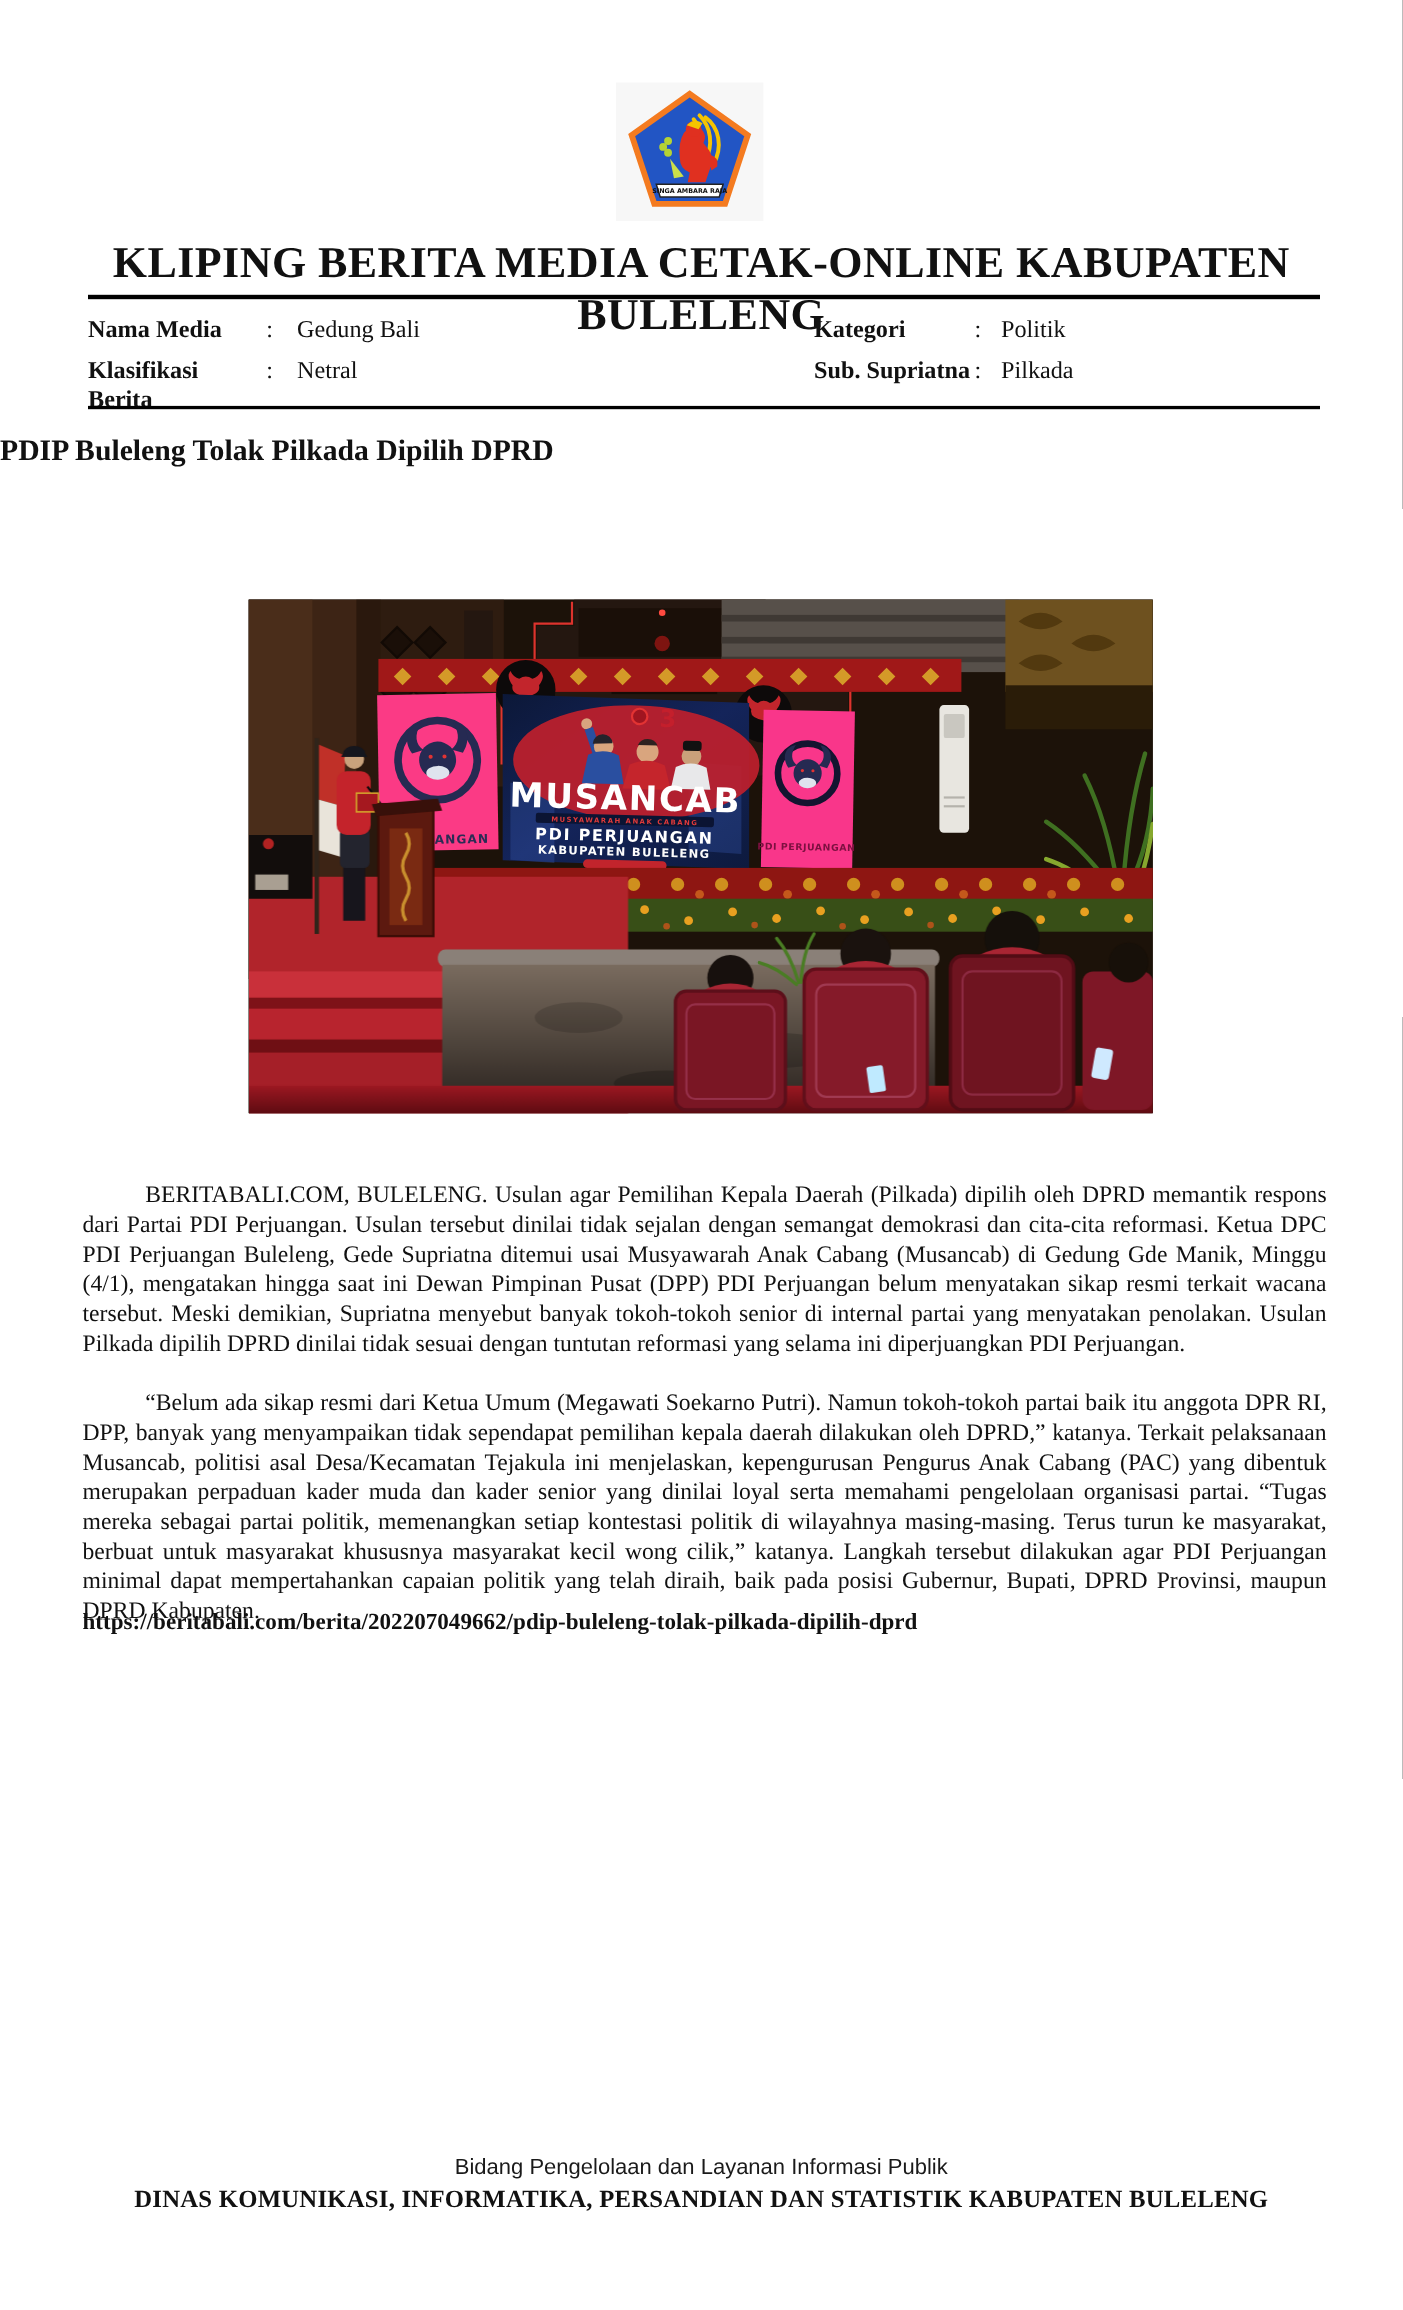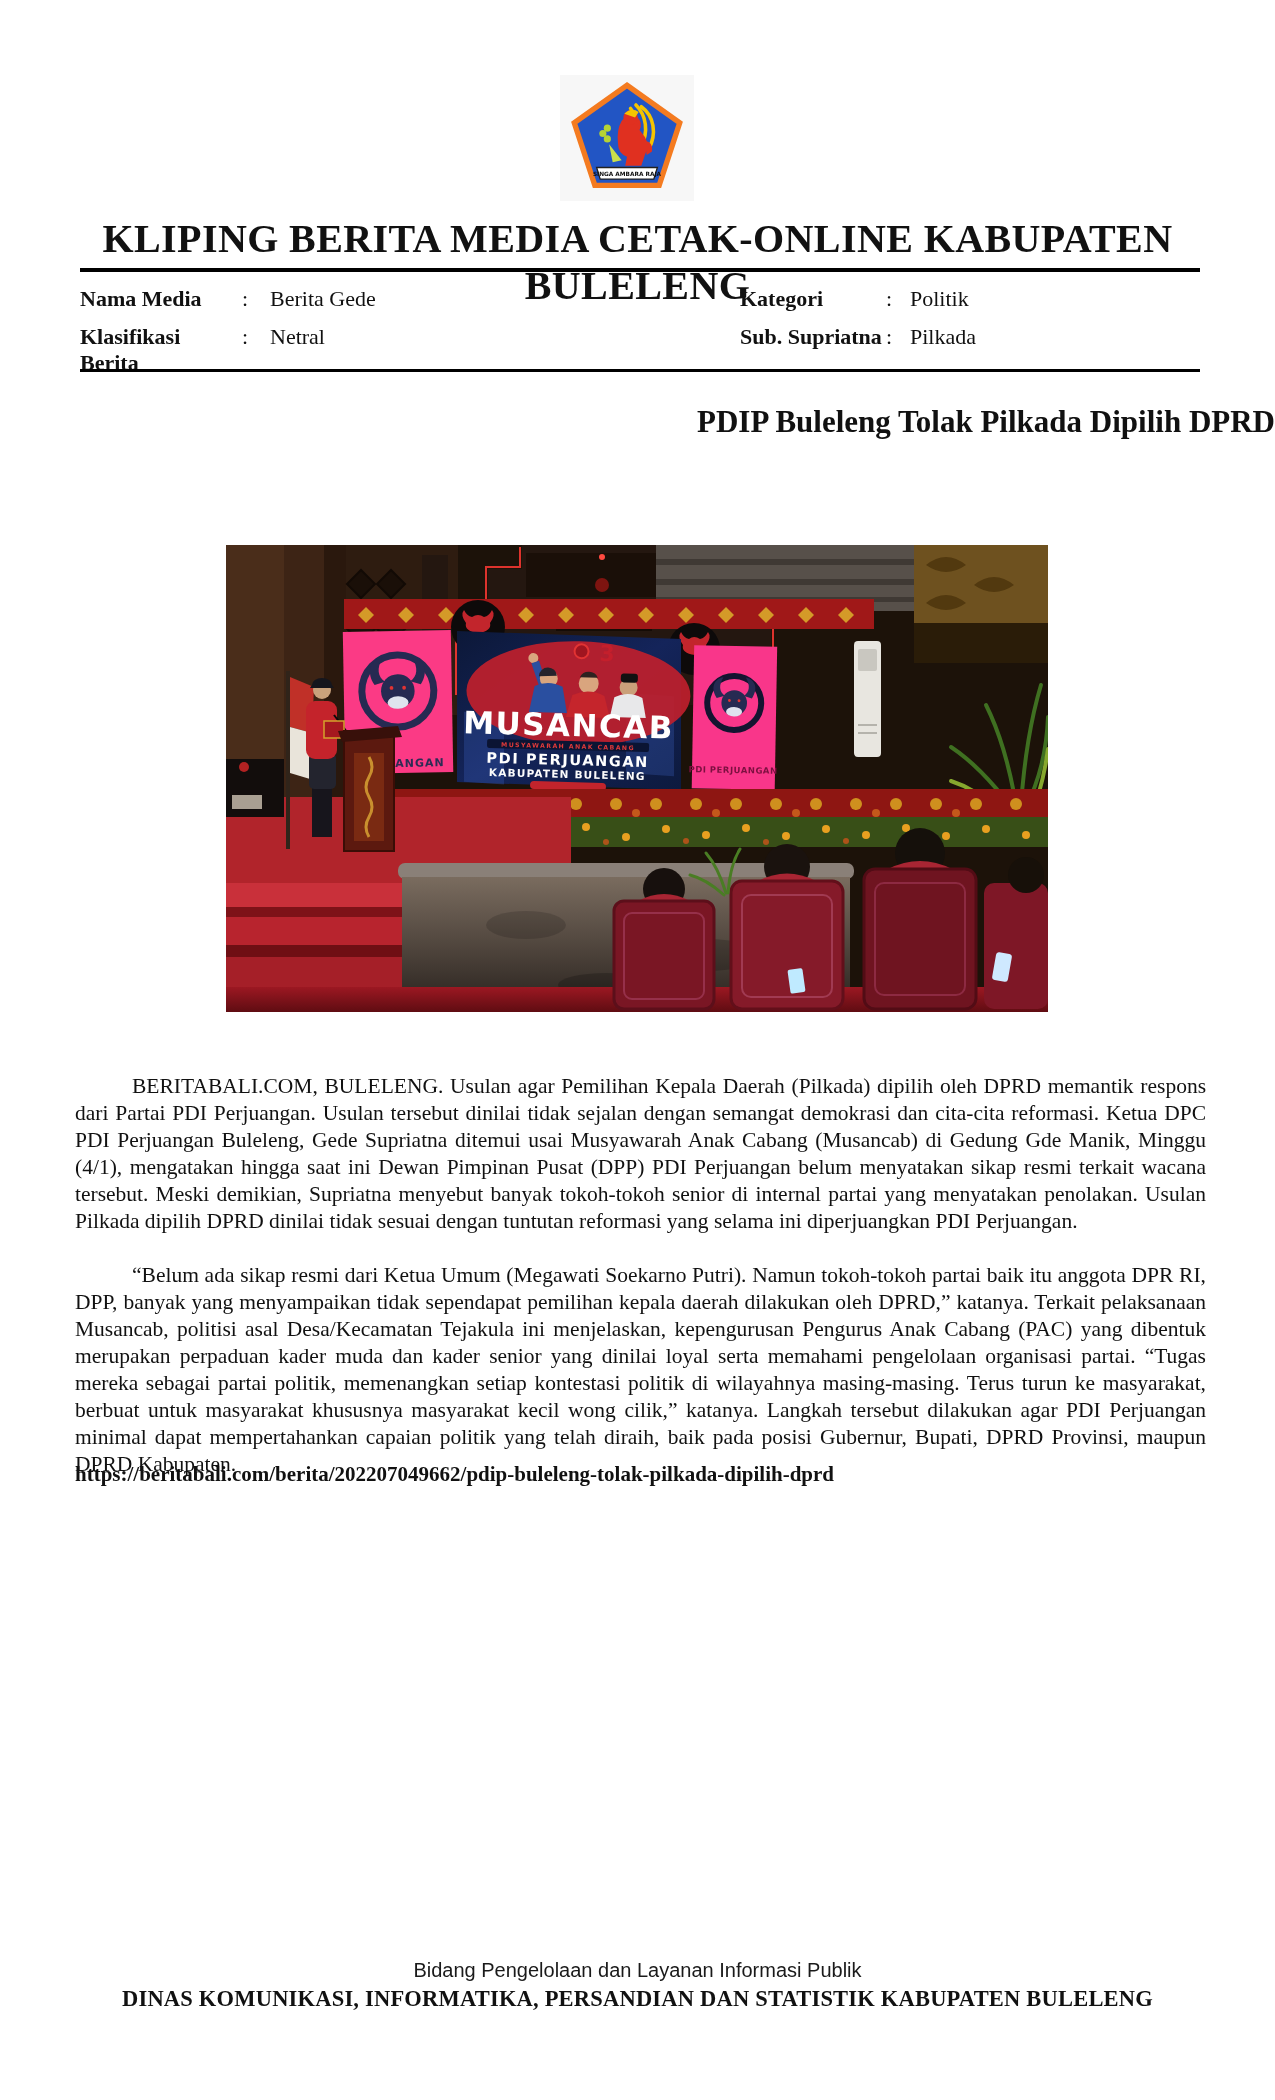--- a/index.html
+++ b/index.html
@@ -30,22 +30,22 @@
   .meta-left{left:80px;width:600px;}
   .meta-left .lbl{flex:0 0 162px;}
   .meta-left .sep{flex:0 0 28px;}
   .meta-right{left:740px;width:480px;}
   .meta-right .lbl{flex:0 0 146px;}
   .meta-right .sep{flex:0 0 24px;}
   .meta-r1{top:286px;}
   .meta-r2{top:324px;}
   
   .article-title{
-    position:absolute;left:0;top:404px;width:100%;margin:0;
-    text-align:right;font-size:31px;font-weight:bold;
+    position:absolute;left:0;top:394px;width:100%;margin:0;
+    text-align:left;font-size:27px;font-weight:bold;
   }
   .article-date{
     position:absolute;left:0;top:433px;width:100%;
     text-align:center;font-size:21px;font-weight:bold;
   }
   
   .photo{
     position:absolute;left:226px;top:545px;width:822px;height:467px;
     margin:0;padding:0;background:#1c1209;
   }
@@ -109,21 +109,21 @@
     </svg>
   </div>
 
   <h1 class="main-title">KLIPING BERITA MEDIA CETAK-ONLINE KABUPATEN BULELENG</h1>
 
   <div class="rule rule-1"></div>
 
   <div class="meta-row meta-left meta-r1">
     <span class="lbl">Nama Media</span>
     <span class="sep">:</span>
-    <span class="val">Berita Gede</span>
+    <span class="val">Gedung Bali</span>
   </div>
   <div class="meta-row meta-left meta-r2">
     <span class="lbl">Klasifikasi Berita</span>
     <span class="sep">:</span>
     <span class="val">Netral</span>
   </div>
   <div class="meta-row meta-right meta-r1">
     <span class="lbl">Kategori</span>
     <span class="sep">:</span>
     <span class="val">Politik</span>

